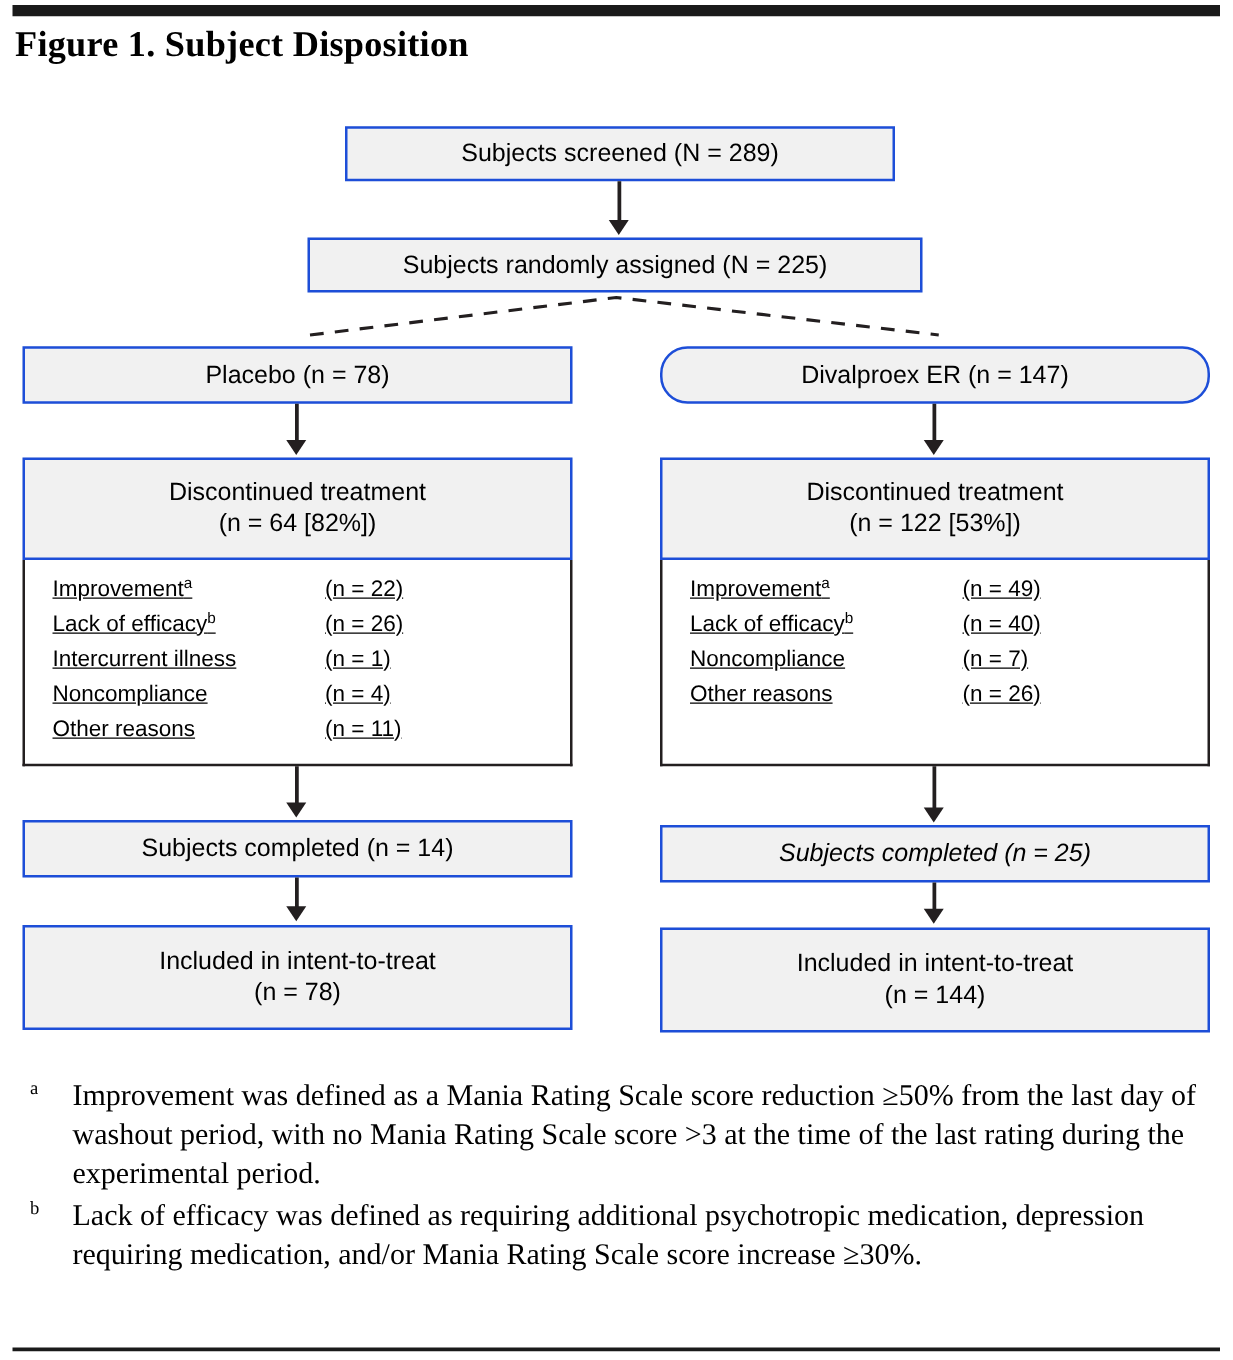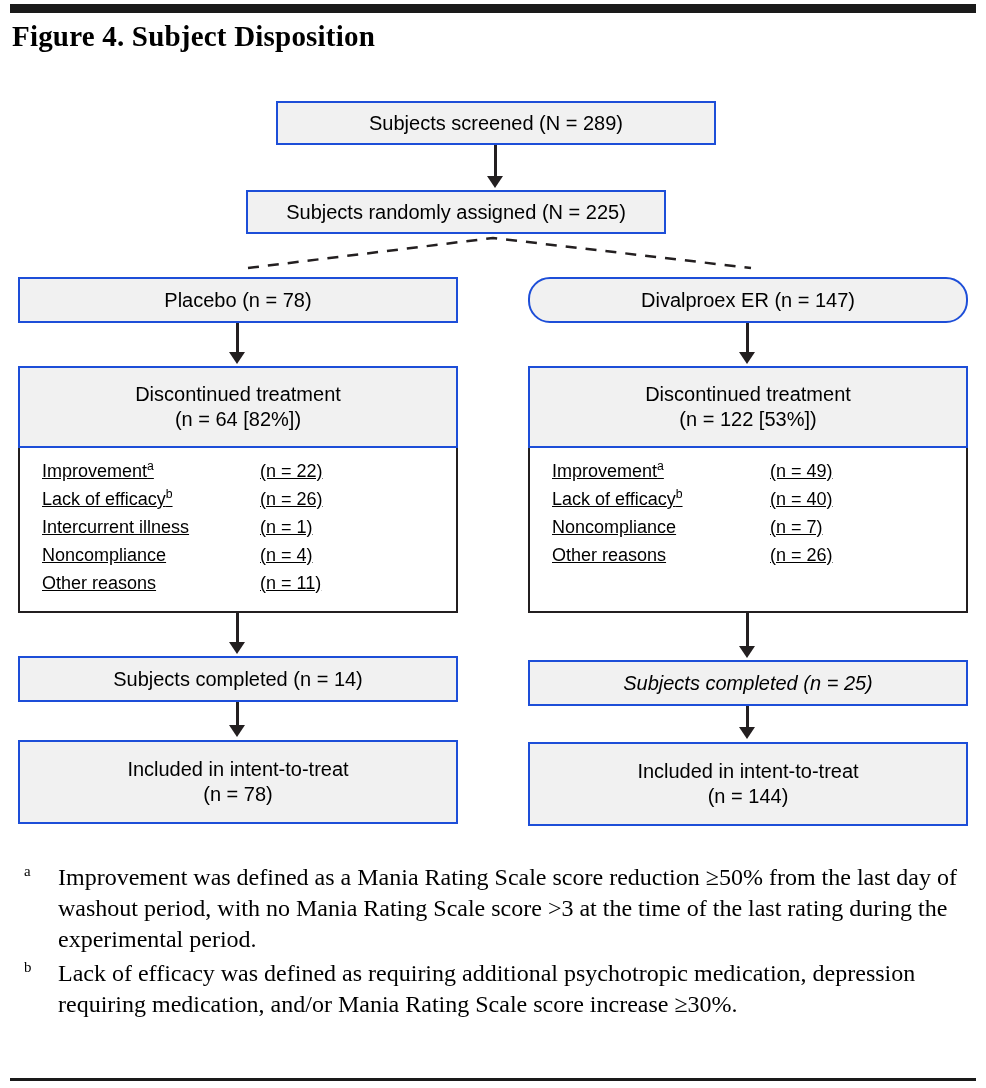--- a/index.html
+++ b/index.html
@@ -144,34 +144,34 @@
   .fn .marker sup { font-size: 0.62em; }
 </style>
 </head>
 <body>
 
 <div class="page">
 
   <div class="rule-top"></div>
   <div class="rule-bottom"></div>
 
-  <div class="fig-title">Figure 4. Subject Disposition</div>
+  <div class="fig-title">Figure 1. Subject Disposition</div>
 
   <svg class="dashsvg">
     <path d="M 248 268 L 493 238 L 751 268" fill="none" stroke="#231f20" stroke-width="2.5" stroke-dasharray="11 9"></path>
   </svg>
 
   <div class="box" style="left:276px; top:101px; width:440px; height:44px;">
     <span>Subjects screened (N = 289)</span>
   </div>
 
   <div class="vline" style="left:494px; top:145px; height:34px;"></div>
   <div class="arrowhead" style="left:487px; top:176px;"></div>
 
-  <div class="box" style="left:246px; top:190px; width:420px; height:44px;">
+  <div class="box" style="left:246px; top:190px; width:492px; height:44px;">
     <span>Subjects randomly assigned (N = 225)</span>
   </div>
 
   <div class="box" style="left:18px; top:277px; width:440px; height:46px;">
     <span>Placebo (n = 78)</span>
   </div>
 
   <div class="vline" style="left:236px; top:323px; height:32px;"></div>
   <div class="arrowhead" style="left:229px; top:352px;"></div>
 

